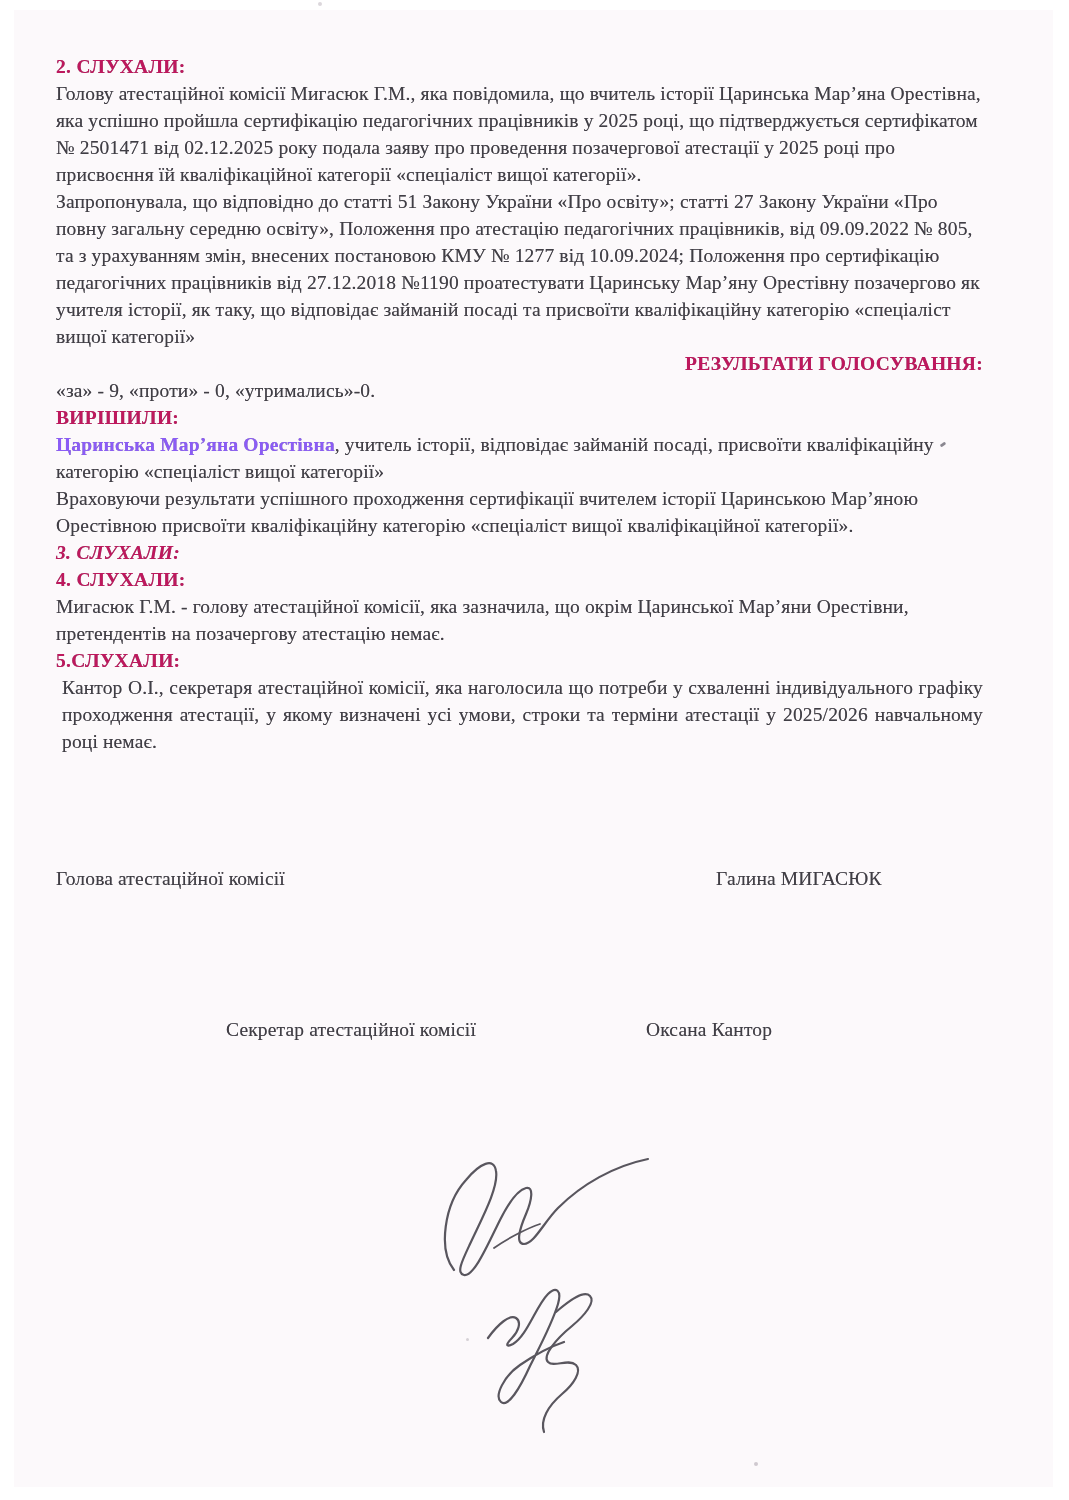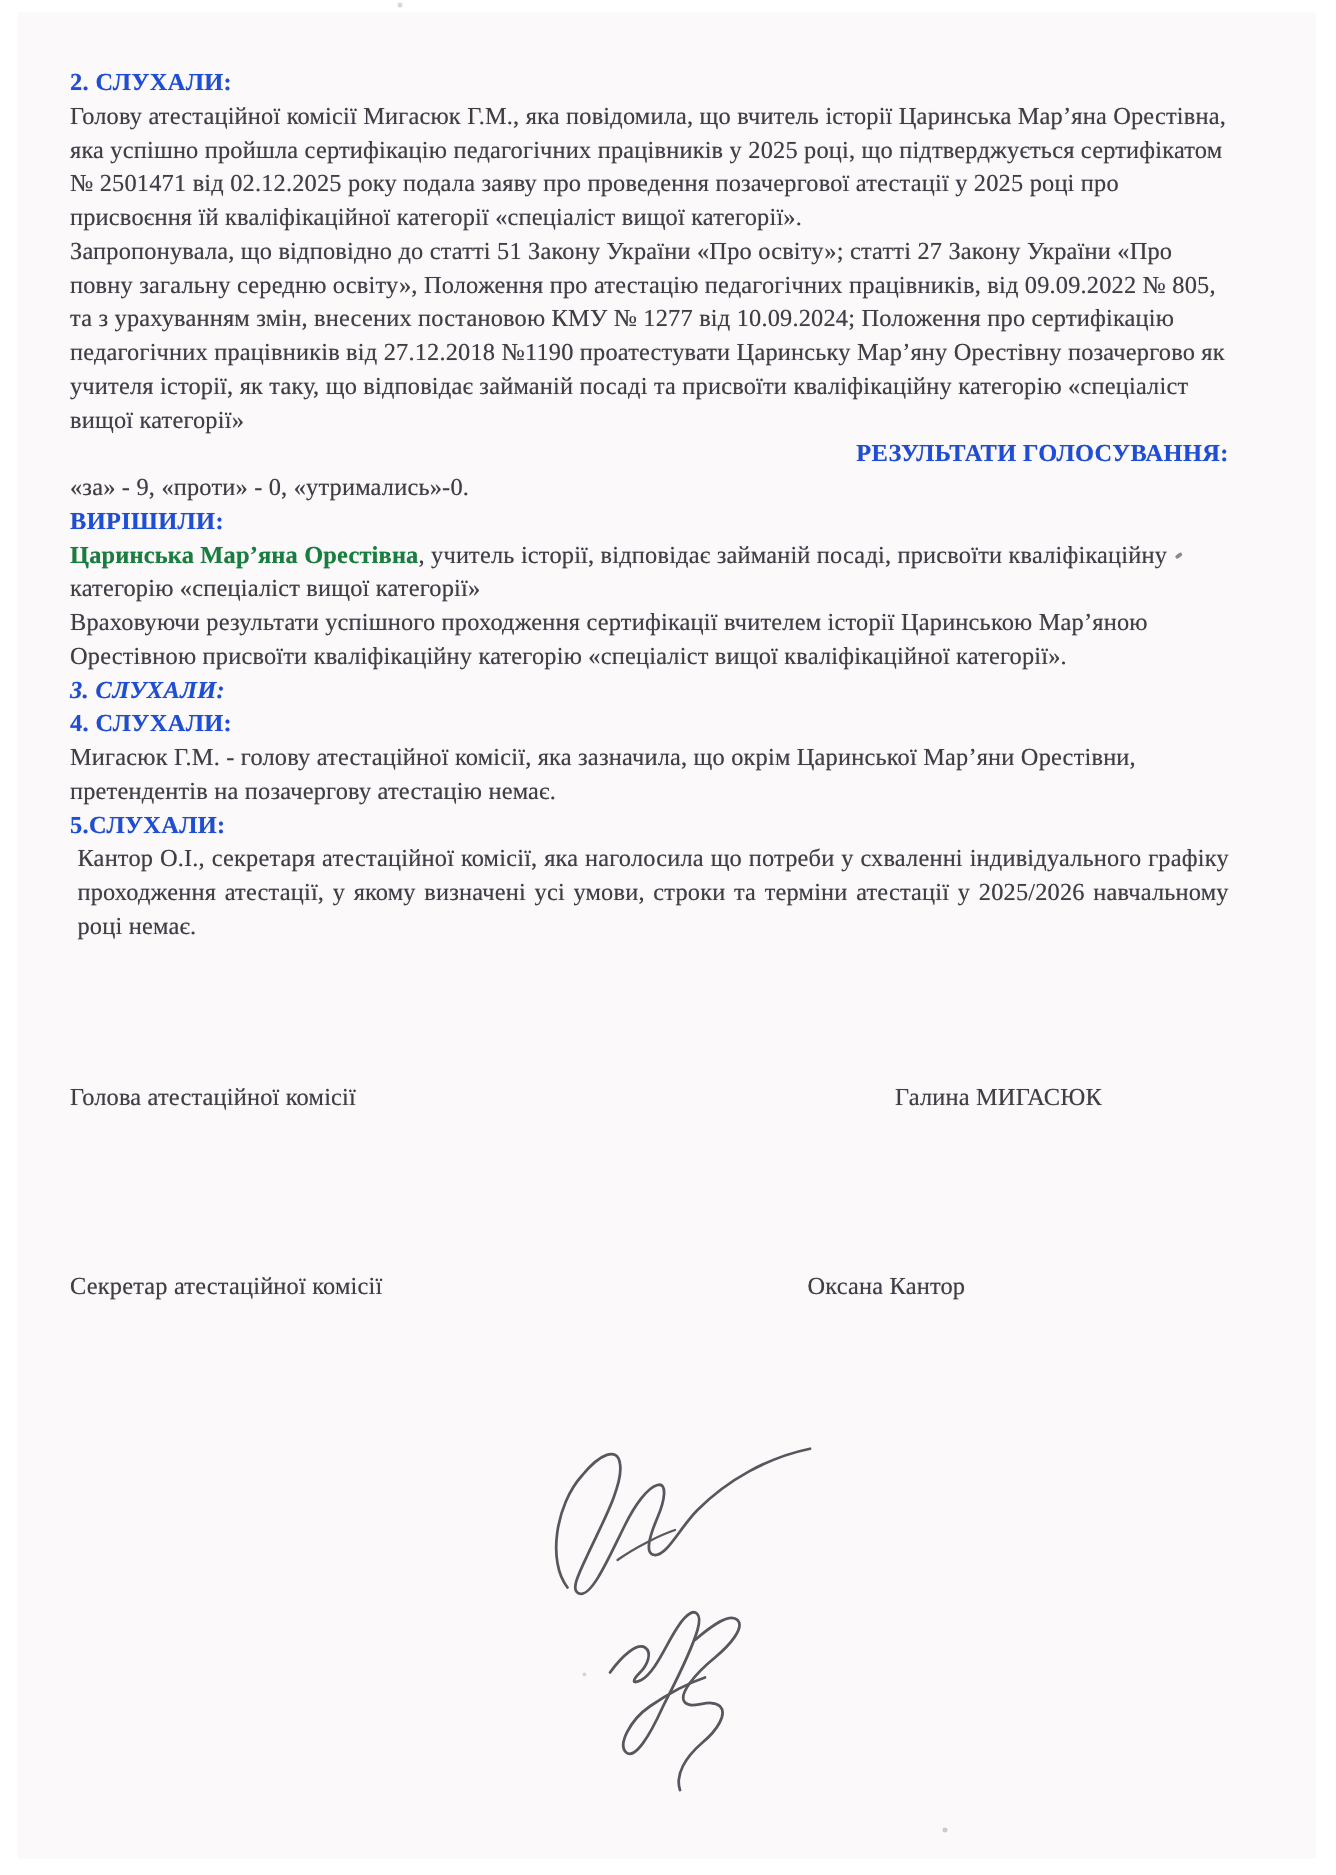--- a/index.html
+++ b/index.html
@@ -17,41 +17,41 @@
     color:#403e45;
     padding:43px 70px 0 42px;
     box-sizing:border-box;
     font-size:19.5px;
     line-height:27px;
     letter-spacing:0.15px;
   }
   .page p,.page h3{margin:0;font-size:19.5px;line-height:27px;}
   h3.doc-heading{
     font-weight:bold;
-    color:#1d4ed8;
+    color:#be185d;
     letter-spacing:0.3px;
   }
   .blur{text-shadow:0 0 0.6px rgba(64,62,69,0.55);}
   .gap-1{margin-top:27px;}
   .m-vote{margin-top:29px;text-align:right;}
   .m-decided{margin-top:52px;}
   .m-s2d{margin-top:24px;}
   .m-s2d-body{margin-top:24px;}
   .m-s3{margin-top:26px;font-style:italic;}
   .m-s4{margin-top:36px;}
   .m-s5{margin-top:46px;}
   .just{text-align:justify;}
   .indent-sm{padding-left:6px;}
-  strong{color:#15803d;text-align:center;}
+  strong{color:#8b5cf6;text-align:center;}
   .sig-row{
     display:flex;
     align-items:baseline;
   }
   .m-sig1{margin-top:66px;gap:48px;}
-  .m-sig2{margin-top:80px;}
+  .m-sig2{margin-top:80px;text-align:center;}
   .sig-label{display:inline-block;width:612px;flex:0 0 612px;}
   .sig-row.second .sig-label{width:590px;flex:0 0 590px;}
   .sig-name{white-space:nowrap;margin-top:44px;}
   .signature-svg{
     position:absolute;
     pointer-events:none;
   }
   .sig-1{left:422px;top:1142px;}
   .sig-2{left:468px;top:1272px;}
   .speck{position:absolute;border-radius:50%;}

